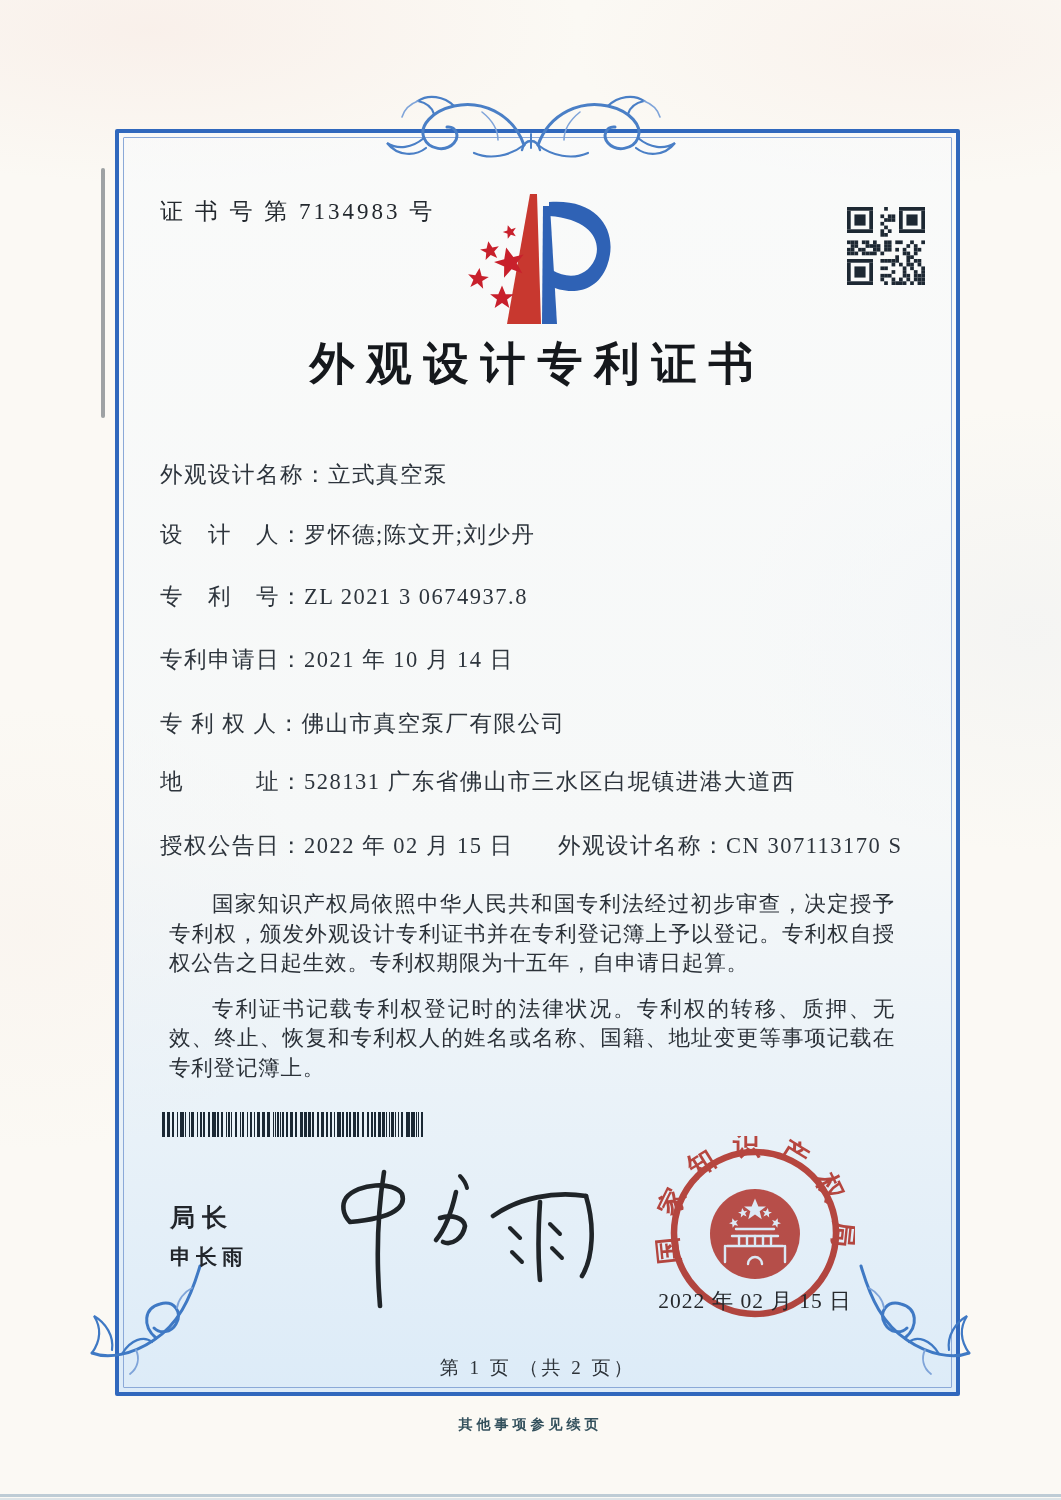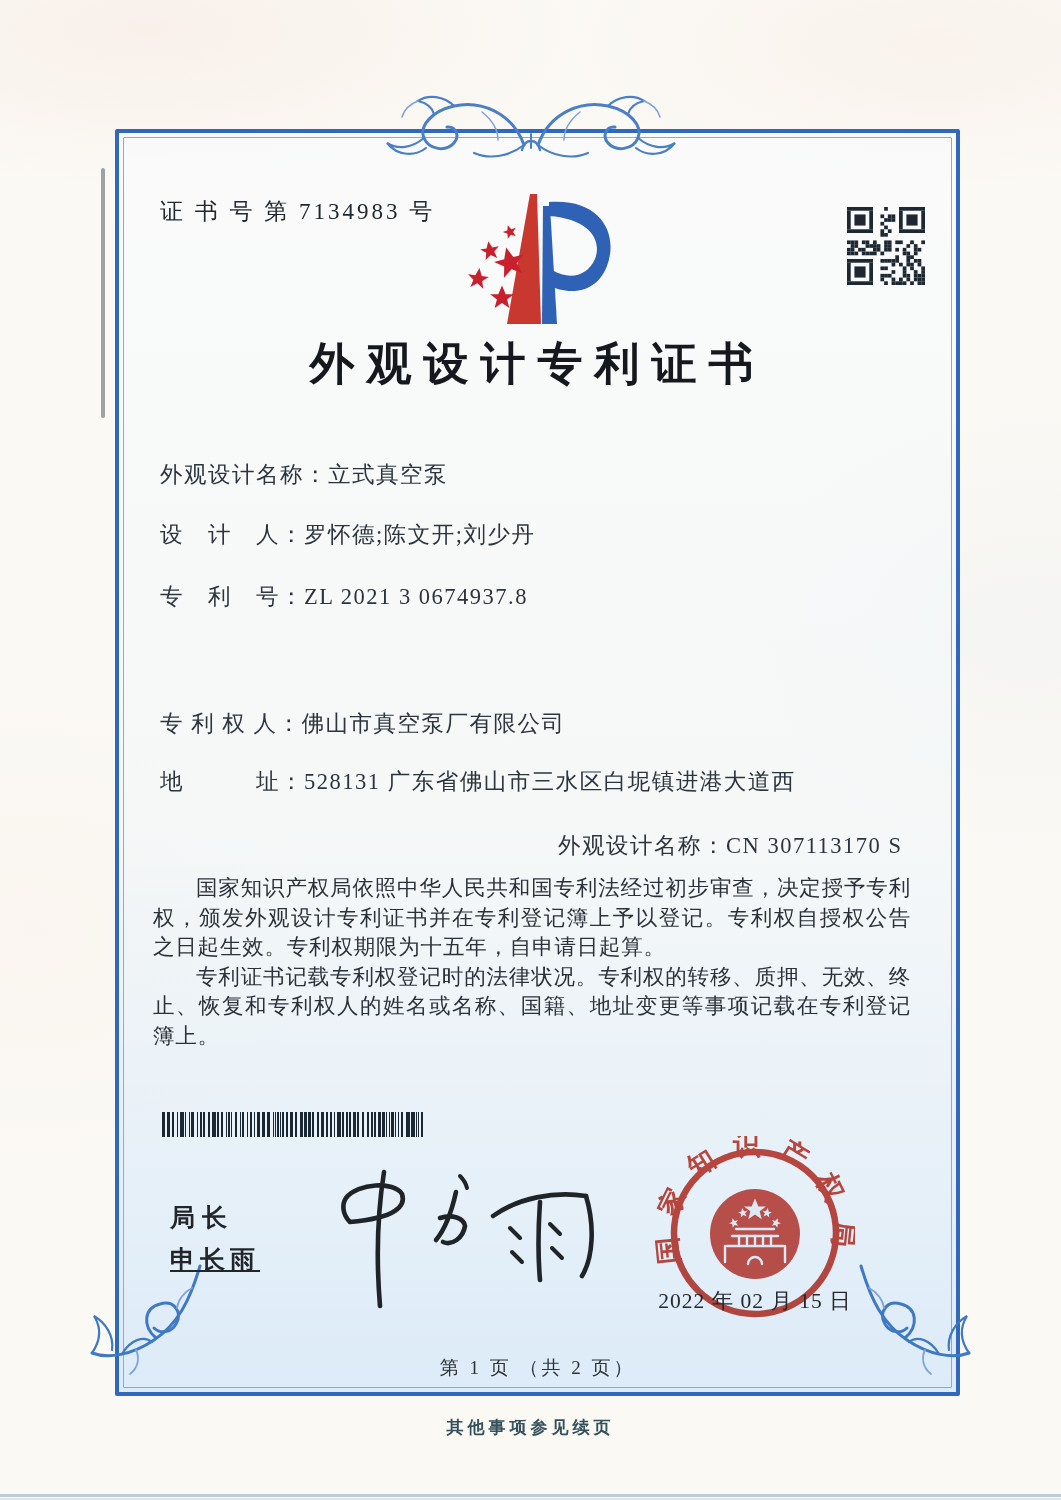--- a/index.html
+++ b/index.html
@@ -31,27 +31,27 @@
     font-size:45px;font-weight:700;letter-spacing:12px;color:#15181c;
   }
   .field-row{position:absolute;left:160px;font-size:22.5px;color:#2d343c;letter-spacing:1.5px;white-space:pre;}
   .field-row .lbl{color:#2d343c;}
   .field-row .val{color:#2d343c;}
   .grant-right{position:absolute;left:558px;font-size:22.5px;color:#2d343c;letter-spacing:1.5px;white-space:pre;}
   .body-text{
     position:absolute;left:153px;top:874px;width:758px;
     font-size:21.5px;line-height:29.5px;text-align:justify;color:#2b3138;letter-spacing:.8px;
   }
-  .body-text p{margin:0;text-indent:2em;}
+  .body-text p{margin:16px;text-indent:2em;}
   .director{font-family:"Liberation Sans","DejaVu Sans",sans-serif;font-weight:700;color:#22262b;}
   .director.t1{left:170px;top:1201px;font-size:25px;letter-spacing:7px;position:absolute;}
-  .director.t2{left:170px;top:1243px;font-size:25px;letter-spacing:5px;position:absolute;text-decoration:underline;}
+  .director.t2{left:170px;top:1243px;font-size:21px;letter-spacing:5px;position:absolute;}
   .seal-date{position:absolute;left:655px;top:1286px;width:200px;text-align:center;font-size:21.5px;letter-spacing:1px;color:#25282c;z-index:6;}
   .page-num{position:absolute;left:115px;top:1355px;width:845px;text-align:center;font-size:19px;letter-spacing:3px;color:#2c3238;}
-  .continuation{position:absolute;left:0;top:1416px;width:1061px;text-align:center;font-size:17px;letter-spacing:4px;color:#33505c;font-weight:700;}
+  .continuation{position:absolute;left:0;top:1416px;width:1061px;text-align:center;font-size:14px;letter-spacing:4px;color:#33505c;font-weight:700;}
   
   #barcode{position:absolute;left:162px;top:1112px;width:266px;height:25px;}
   #barcode i{position:absolute;top:0;height:100%;background:#1b2834;display:block;}
   
   .scan-left{position:absolute;left:101px;top:168px;width:4px;height:250px;background:rgba(45,55,66,.45);border-radius:2px;}
   .scan-bottom{position:absolute;left:0;right:0;bottom:3px;height:3px;background:#9db4c4;opacity:.65;}
   .scan-bottom2{position:absolute;left:0;right:0;bottom:0;height:2px;background:#c9d6de;opacity:.6;}
   svg{display:block;}
 </style>
 </head>
@@ -244,23 +244,25 @@
       <rect x="63.142857142857146" y="74.28571428571429" width="3.7142857142857144" height="3.7142857142857144" fill="#1d2833"></rect>
       <rect x="70.57142857142857" y="74.28571428571429" width="3.7142857142857144" height="3.7142857142857144" fill="#1d2833"></rect>
       <rect x="74.28571428571429" y="74.28571428571429" width="3.7142857142857144" height="3.7142857142857144" fill="#1d2833"></rect>
     </svg>
 
   <div class="title">外观设计专利证书</div>
 
   <div class="field-row" style="top:519px;"><span class="lbl">设　计　人：</span><span class="val">罗怀德;陈文开;刘少丹</span></div>
   <div class="field-row" style="top:459px;"><span class="lbl">外观设计名称：</span><span class="val">立式真空泵</span></div>
   <div class="field-row" style="top:581px;"><span class="lbl">专　利　号：</span><span class="val">ZL 2021 3 0674937.8</span></div>
+  <div class="field-row" style="top:644px;"><span class="lbl">专利申请日：</span><span class="val">2021 年 10 月 14 日</span></div>
   <div class="field-row" style="top:708px;"><span class="lbl">专 利 权 人：</span><span class="val">佛山市真空泵厂有限公司</span></div>
   <div class="field-row" style="top:766px;text-align:right;"><span class="lbl">地　　　址：</span><span class="val">528131 广东省佛山市三水区白坭镇进港大道西</span></div>
 
+  <div class="field-row" style="top:830px;"><span class="lbl">授权公告日：</span><span class="val">2022 年 02 月 15 日</span></div>
   <div class="grant-right" style="top:830px;"><span class="lbl">外观设计名称：</span><span class="val">CN 307113170 S</span></div>
 
   <div class="body-text">
     <p>国家知识产权局依照中华人民共和国专利法经过初步审查，决定授予专利权，颁发外观设计专利证书并在专利登记簿上予以登记。专利权自授权公告之日起生效。专利权期限为十五年，自申请日起算。</p>
     <p>专利证书记载专利权登记时的法律状况。专利权的转移、质押、无效、终止、恢复和专利权人的姓名或名称、国籍、地址变更等事项记载在专利登记簿上。</p>
   </div>
 
   <div id="barcode">
       <i style="left:0;width:3px"></i>
       <i style="left:5px;width:3px"></i>

